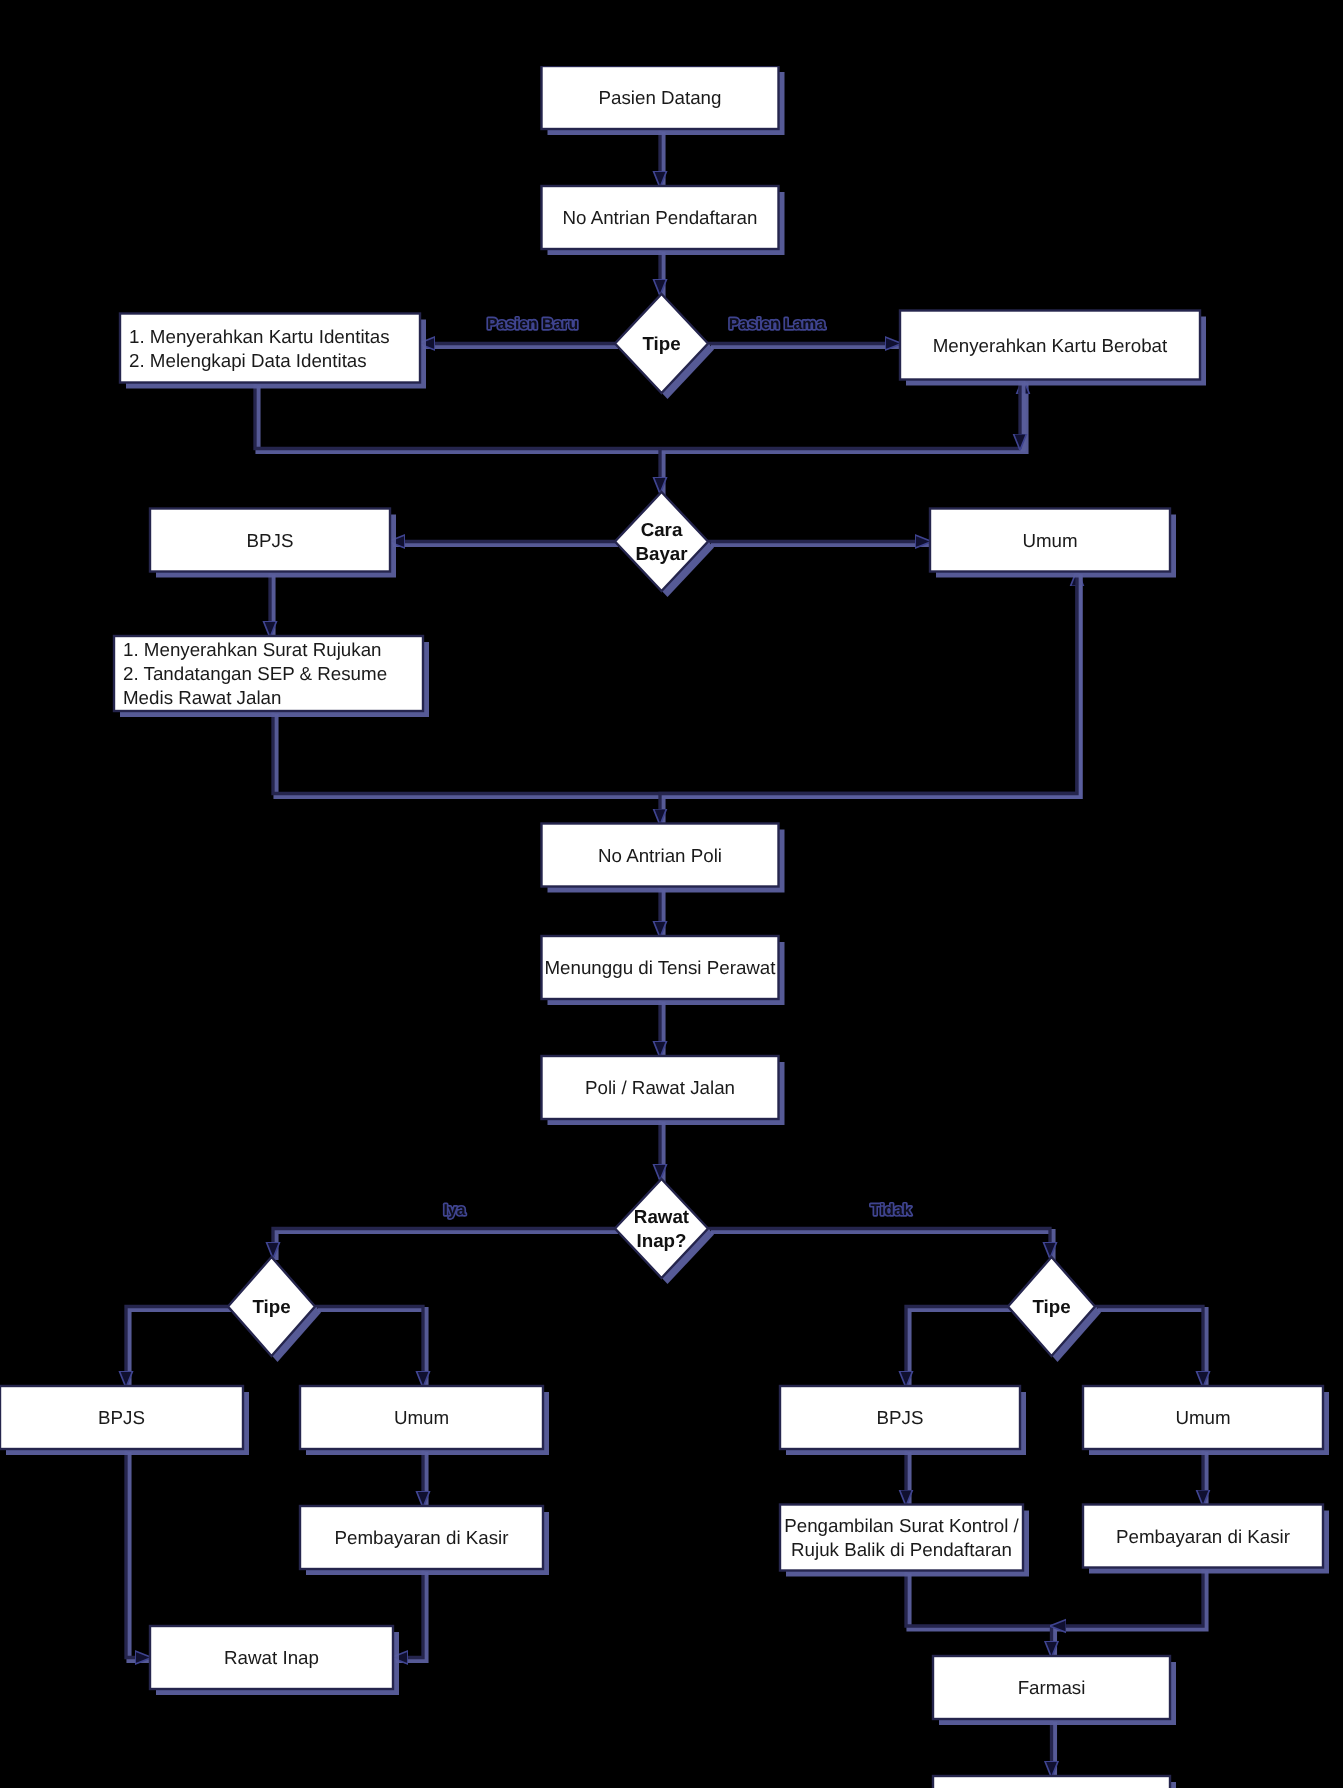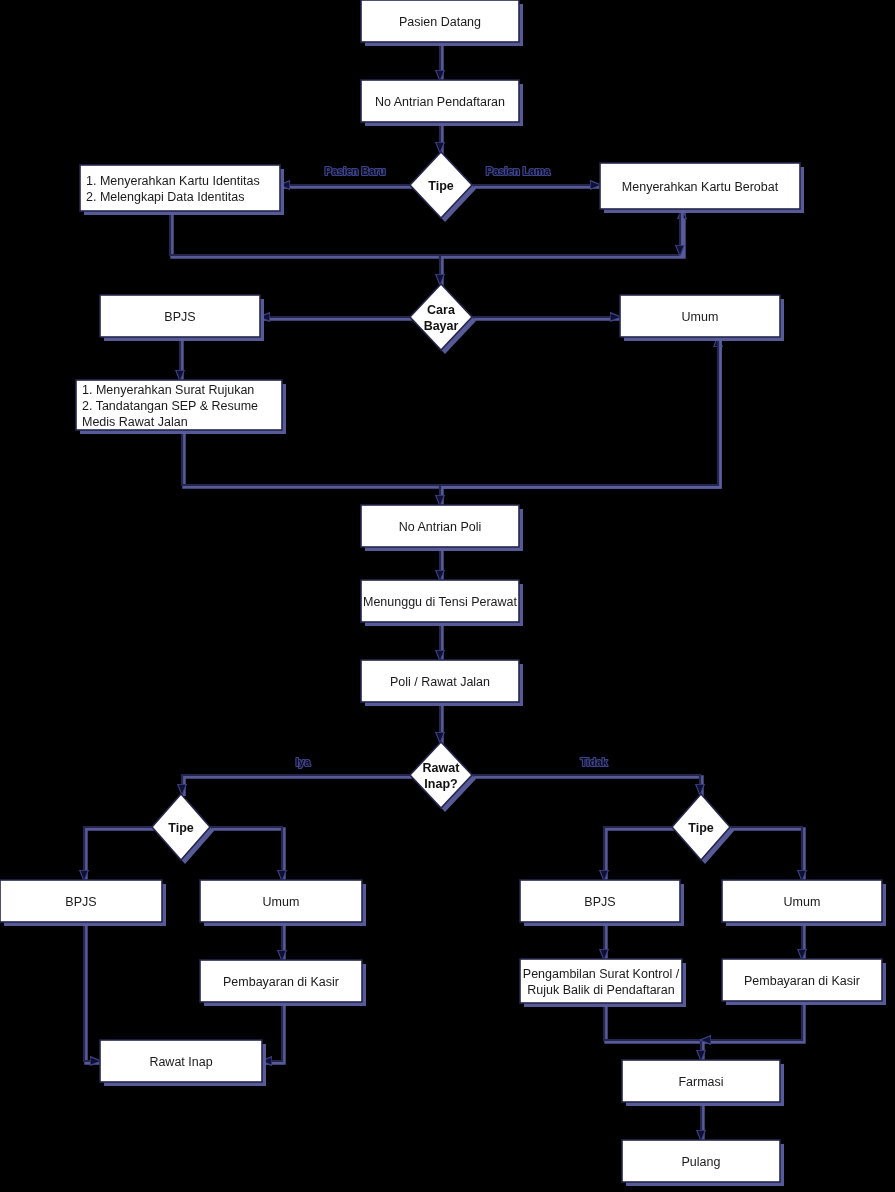--- a/index.html
+++ b/index.html
@@ -1,18 +1,18 @@
 <!DOCTYPE html>
 <html><head>
 <meta charset="utf-8">
 <style>
   html,body{margin:0;padding:0;background:#000;}
   body{width:895px;height:1192px;overflow:hidden;
        font-family:"Liberation Sans","DejaVu Sans",sans-serif;}
-  #stage{position:relative;width:895px;height:1024px;background:#000;}
+  #stage{position:relative;width:895px;height:1024px;background:#000;margin-top:44px;}
   svg{position:absolute;left:0;top:0;}
   .nodetext{font-size:12.5px;fill:#1a1a1a;font-family:"Liberation Sans","DejaVu Sans",sans-serif;}
   .difftext{font-size:12.5px;font-weight:bold;fill:#111;}
   .edgelabel{font-size:10.5px;font-weight:bold;fill:#0d0d1a;
              paint-order:stroke;stroke:#3f4490;stroke-width:2.2px;stroke-linejoin:round;}
 </style>
 </head>
 <body>
 
 <div id="stage">

